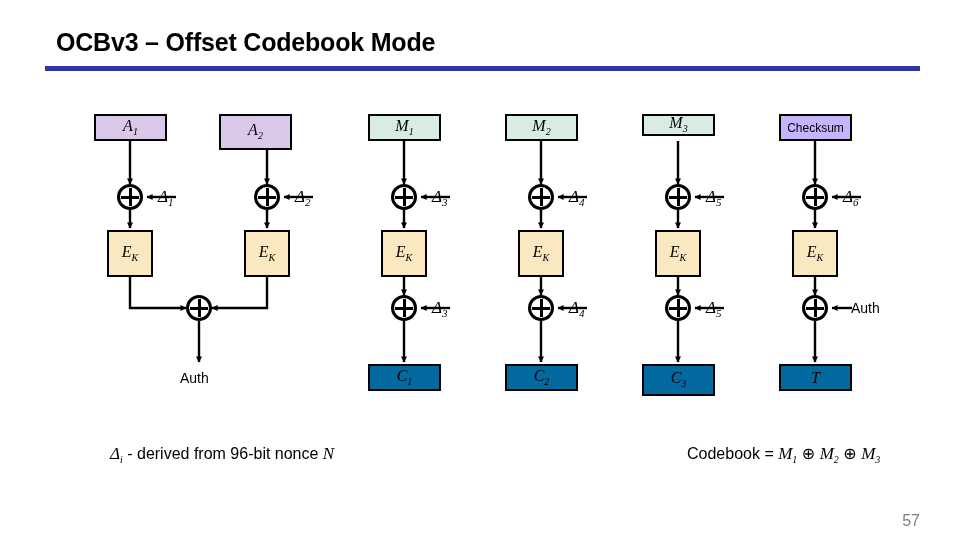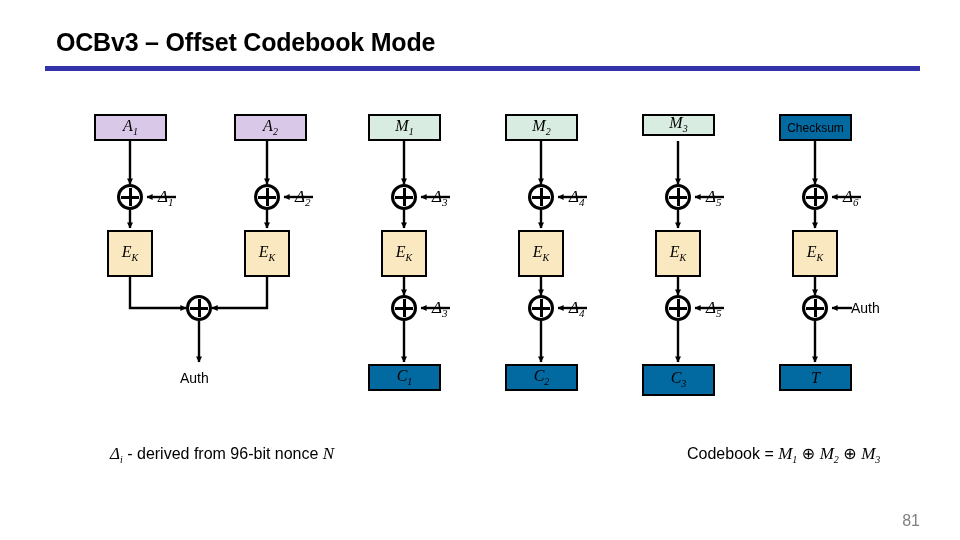--- a/index.html
+++ b/index.html
@@ -60,21 +60,21 @@
     border: 2px solid #000000;
     display: flex;
     align-items: center;
     justify-content: center;
     font-size: 15px;
     line-height: 1;
   }
   .box-ad      { background: #d9c8e8; }
   .box-msg     { background: #d8ece2; }
   .box-cipher  { background: #0369a1; }
-  .box-plain   { background: #0369a1; }
+  .box-plain   { background: #c4b5fd; }
   .box-ek      { background: #fae8c0; }
 
   .mathvar {
     font-family: "Liberation Serif", serif;
     font-style: italic;
     font-size: 16px;
   }
   .mathvar sub {
     font-size: 10px;
     font-style: italic;
@@ -221,21 +221,21 @@
 
   <div class="node-box box-ad" style="left:94px; top:114px; width:73px; height:27px;">
     <span class="mathvar"><span>A</span><sub>1</sub></span>
   </div>
   <div class="xor" style="left:117px; top:184px;"></div>
   <div class="side-label" style="left:158px; top:187px;"><span>Δ</span><sub>1</sub></div>
   <div class="node-box box-ek" style="left:107px; top:230px; width:46px; height:47px;">
     <span class="mathvar"><span>E</span><sub>K</sub></span>
   </div>
 
-  <div class="node-box box-ad" style="left:234px; top:114px; width:73px; height:27px;">
+  <div class="node-box box-ad" style="left:219px; top:114px; width:73px; height:36px;">
     <span class="mathvar"><span>A</span><sub>2</sub></span>
   </div>
   <div class="xor" style="left:254px; top:184px;"></div>
   <div class="side-label" style="left:295px; top:187px;"><span>Δ</span><sub>2</sub></div>
   <div class="node-box box-ek" style="left:244px; top:230px; width:46px; height:47px;">
     <span class="mathvar"><span>E</span><sub>K</sub></span>
   </div>
 
   <div class="xor" style="left:186px; top:295px;"></div>
   <div class="out-label" style="left:180px; top:370px;">Auth</div>
@@ -303,13 +303,13 @@
 </div>
 
 <div class="footnote" style="left:687px; top:444px;">
   <span>Codebook = </span><span class="mathvar"><span>M</span><sub>1</sub></span>
   <span>⊕</span>
   <span class="mathvar"><span>M</span><sub>2</sub></span>
   <span>⊕</span>
   <span class="mathvar"><span>M</span><sub>3</sub></span>
 </div>
 
-<div id="page-number">81</div>
+<div id="page-number">57</div>
 
 </body></html>

